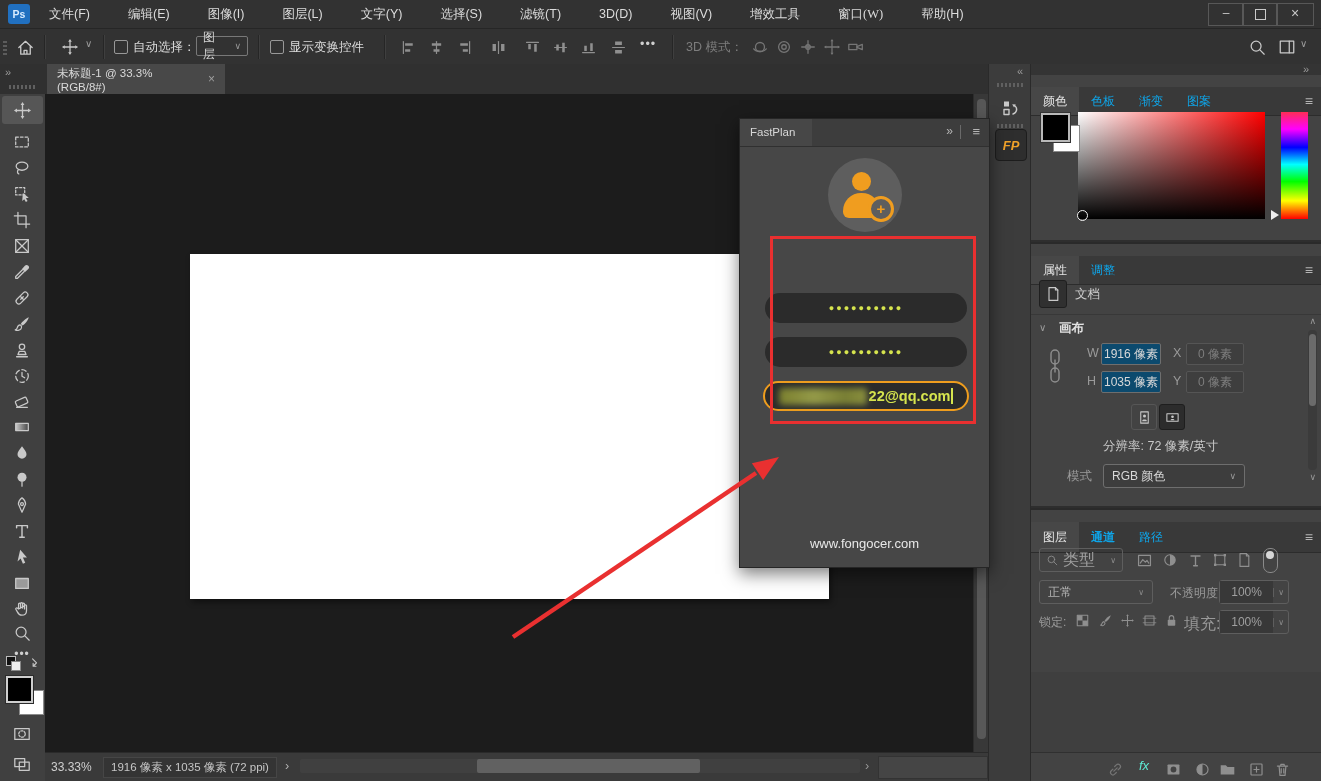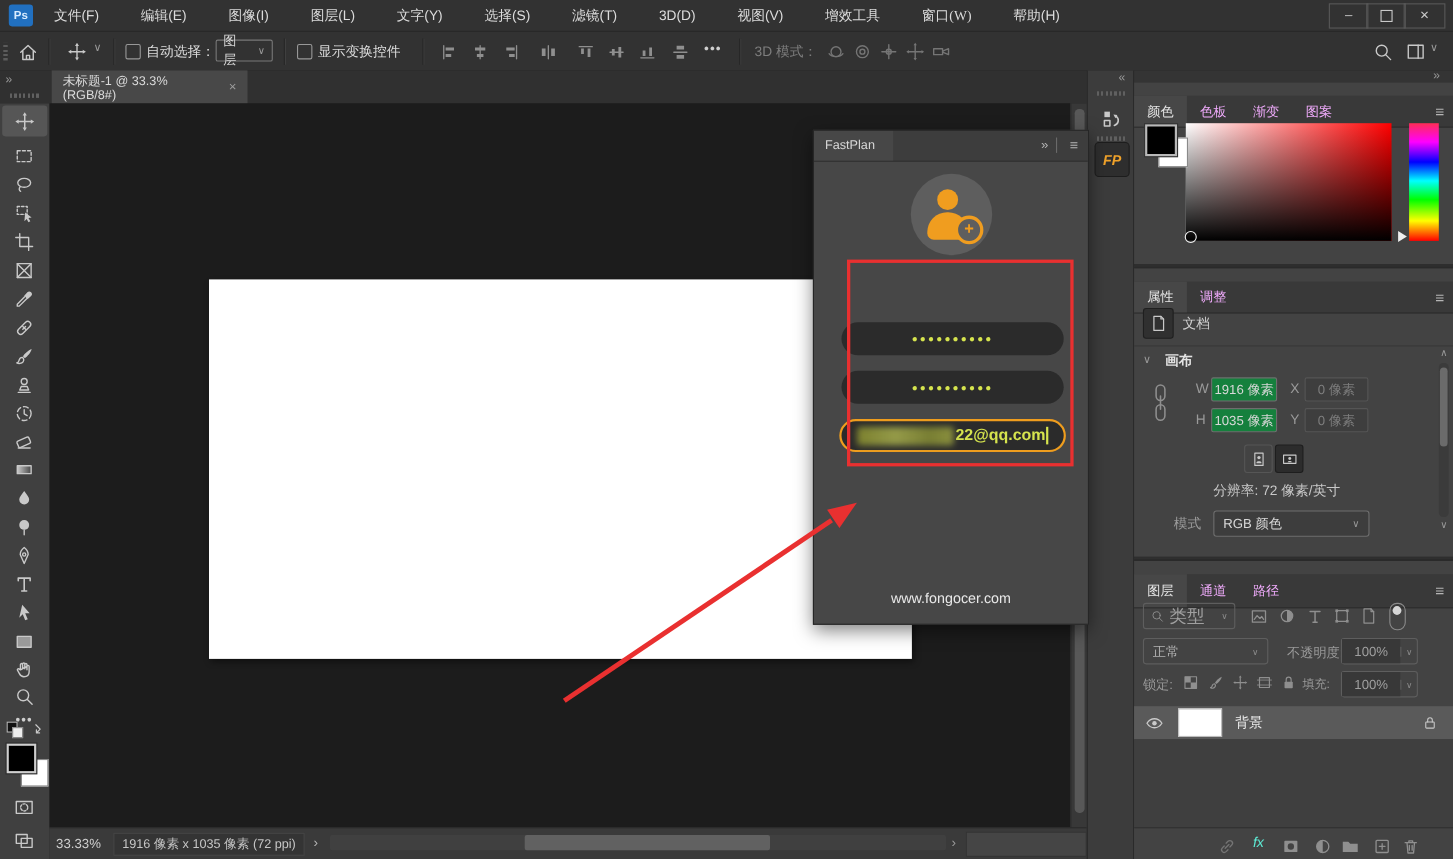--- a/index.html
+++ b/index.html
@@ -12,24 +12,24 @@
   svg.ic .f{fill:#c9c9c9;stroke:none;}
   svg.ic.g{stroke:#8f8f8f;} svg.ic.g .f{fill:#8f8f8f;}
   svg.ic.gg{stroke:#757575;} svg.ic.gg .f{fill:#757575;}
   .sep{position:absolute;top:6px;width:1px;height:24px;background:#262626;border-right:1px solid #3f3f3f;}
   .chk{position:absolute;width:12px;height:12px;border:1px solid #989898;border-radius:2px;background:transparent;}
   .ddl{position:absolute;border:1px solid #787878;border-radius:2px;display:flex;align-items:center;
        padding:0 6px;font-size:12px;color:#d6d6d6;height:20px;box-sizing:border-box;}
   .grip{position:absolute;height:4px;background:repeating-linear-gradient(90deg,#606060 0 2px,transparent 2px 4px);}
   .tool{position:absolute;left:10px;width:24px;height:24px;display:flex;align-items:center;justify-content:center;}
   .ptabs{position:absolute;left:0;top:0;right:0;height:28px;background:#393939;border-bottom:1px solid #2c2c2c;display:flex;margin-top:12px;}
-  .ptab{height:28px;line-height:28px;padding:0 12px;font-size:12px;color:#f0abfc;}
+  .ptab{height:28px;line-height:28px;padding:0 12px;font-size:12px;color:#0ea5e9;}
   .ptab.on{background:#474747;color:#e6e6e6;}
   .hamb{position:absolute;right:8px;top:6px;font-size:14px;color:#b5b5b5;}
-  .inbox{position:absolute;height:22px;box-sizing:border-box;border:1px solid #6e6e6e;background:#15803d;
+  .inbox{position:absolute;height:22px;box-sizing:border-box;border:1px solid #6e6e6e;background:#0c4a6e;
          color:#d8d8d8;font-size:12px;line-height:20px;text-align:center;border-radius:2px;}
   .inbox.dis{border-color:#555;background:#3e3e3e;color:#7d7d7d;}
   .fp-pill{position:absolute;left:25px;width:202px;height:30px;background:#2b2b2b;border-radius:15px;
            display:flex;align-items:center;justify-content:center;color:#d6e44e;font-weight:bold;}
   .lrow-icon{margin-right:9px;}
 </style>
 </head>
 <body>
 
 <div id="app">
@@ -496,21 +496,21 @@
       <span class="abs dim" style="right:5px;top:72px;font-size:9px;">∧</span>
       <div class="abs" style="right:4px;top:86px;width:9px;height:140px;background:#3b3b3b;border-radius:4px;">
         <div class="abs" style="left:1px;top:4px;width:7px;height:72px;background:#6b6b6b;border-radius:4px;"></div>
       </div>
       <span class="abs dim" style="right:5px;top:228px;font-size:9px;">∨</span>
     </div>
 
     <div class="abs" style="left:0;top:444px;width:290px;height:273px;background:#434343;border-top:2px solid #2a2a2a;box-sizing:border-box;">
       <div class="ptabs" style="height:30px;">
         <span class="ptab on" style="height:30px;line-height:30px;">图层</span>
-        <span class="ptab" style="height:30px;line-height:30px;">通道</span>
+        <span class="ptab" style="height:30px;line-height:30px;font-weight:bold;">通道</span>
         <span class="ptab" style="height:30px;line-height:30px;">路径</span>
         <span class="hamb" style="top:7px;">≡</span>
       </div>
 
       <div class="abs" style="left:8px;top:38px;width:84px;height:24px;border:1px solid #5e5e5e;border-radius:3px;display:flex;align-items:center;padding:0 6px;box-sizing:border-box;">
         <svg class="ic g" width="12" height="12" viewBox="0 0 20 20" style="margin-right:5px;">
             <circle cx="9" cy="9" r="5.5"></circle>
             <path d="M13.2 13.2L18 18"></path>
           </svg>
         <span style="font-size:16px;color:#9f9f9f;flex:1;">类型</span>
@@ -586,38 +586,26 @@
             <rect x="4" y="4" width="12" height="12"></rect>
             <path d="M1.5 7h17M1.5 13h17" stroke-width="1"></path>
           </svg>
         </div>
       <div class="tool" style="left:131px;top:101px;width:18px;height:18px;">
           <svg class="ic g" width="15" height="15" viewBox="0 0 20 20">
             <rect class="f" x="5" y="9" width="10" height="8" rx="1"></rect>
             <path d="M7 9V6.5a3 3 0 0 1 6 0V9"></path>
           </svg>
         </div>
-      <span class="txt dim" style="left:153px;top:104px;font-size:11px;">填充:</span>
+      <span class="txt dim" style="left:153px;top:104px;font-size:16px;">填充:</span>
       <div class="abs" style="left:188px;top:100px;width:70px;height:24px;border:1px solid #5e5e5e;border-radius:3px;display:flex;align-items:center;box-sizing:border-box;">
         <span style="font-size:12px;color:#9f9f9f;flex:1;text-align:center;background:#383838;height:22px;line-height:22px;">100%</span>
         <span style="font-size:8px;color:#8a8a8a;padding:0 4px;border-left:1px solid #5e5e5e;">∨</span>
       </div>
 
-      <div class="abs" style="left:0;top:132px;width:290px;height:30px;background:#5a5a5a;display:flex;align-items:center;">
-        <svg class="ic lrow-icon" width="17" height="17" viewBox="0 0 20 20" style="margin-left:10px;">
-            <path d="M2 10s3-4.8 8-4.8S18 10 18 10s-3 4.8-8 4.8S2 10 2 10z"></path>
-            <circle class="f" cx="10" cy="10" r="2.4"></circle>
-          </svg>
-        <span style="display:inline-block;width:38px;height:24px;background:#fff;border:1px solid #bdbdbd;margin-left:4px;"></span>
-        <span style="font-size:12.5px;color:#ececec;margin-left:12px;flex:1;">背景</span>
-        <svg class="ic" width="14" height="14" viewBox="0 0 20 20" style="margin-right:14px;">
-            <rect x="4.5" y="9" width="11" height="8" rx="1"></rect>
-            <path d="M7 9V6.5a3 3 0 0 1 6 0V9"></path>
-          </svg>
-      </div>
 
       <div class="abs" style="left:0;top:162px;width:290px;height:80px;background:#3f3f3f;"></div>
 
       <div class="abs" style="left:0;top:242px;width:290px;height:31px;background:#434343;border-top:1px solid #303030;box-sizing:border-box;">
         <div class="tool" style="left:74px;top:6px;width:20px;height:20px;">
             <svg class="ic gg" width="17" height="17" viewBox="0 0 20 20">
               <path d="M8 12l4-4M7 9.5L5 11.5a2.8 2.8 0 0 0 4 4l2-2M13 10.5l2-2a2.8 2.8 0 0 0-4-4l-2 2"></path>
             </svg>
           </div>
         <span class="abs" style="left:108px;top:5px;font-size:13px;font-style:italic;color:#5eead4;">fx</span>

